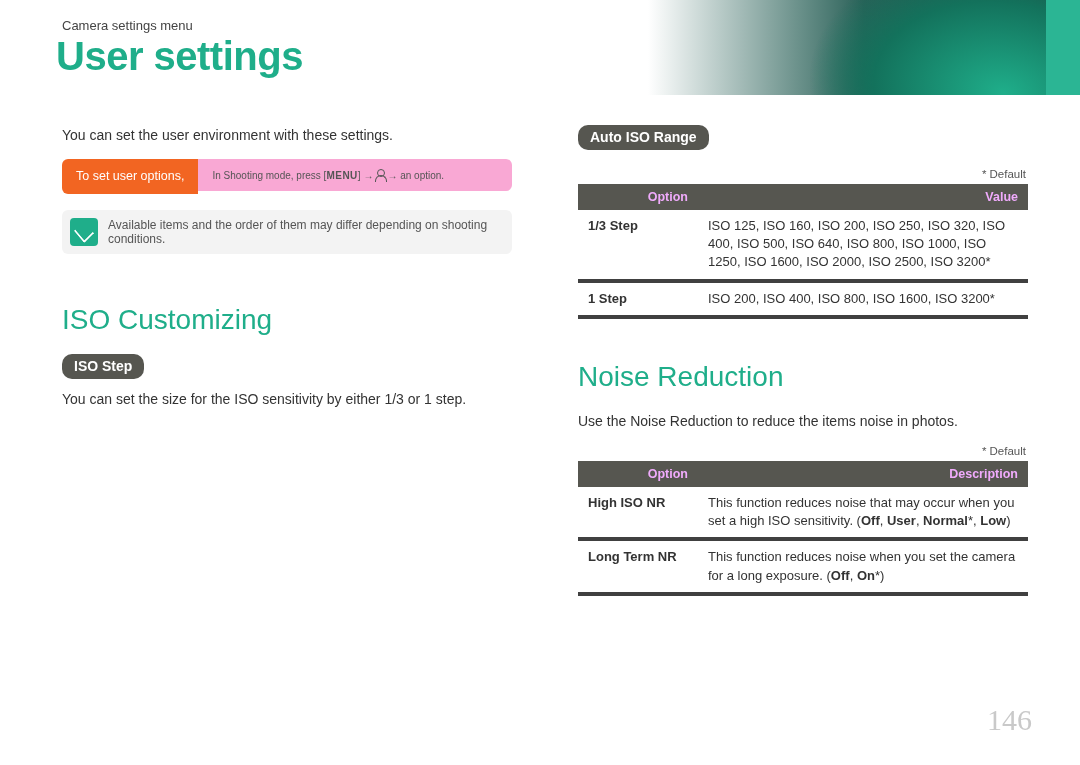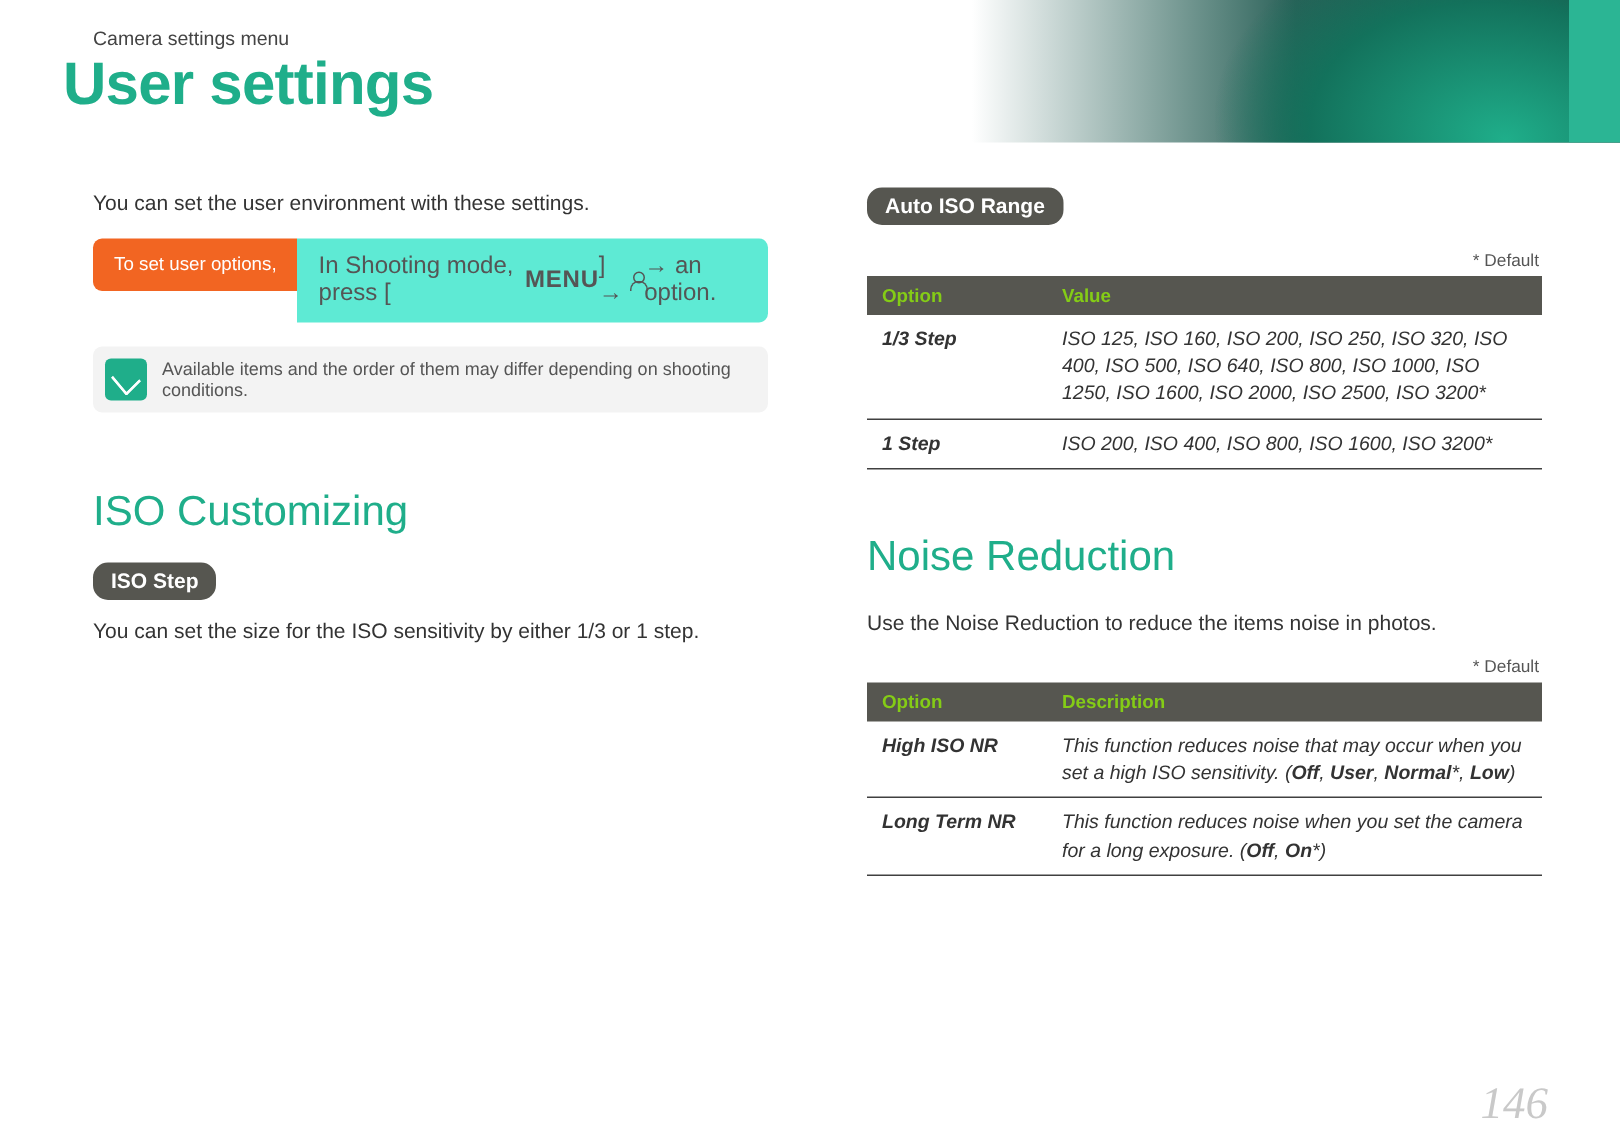--- a/index.html
+++ b/index.html
@@ -51,21 +51,21 @@
     top: 18px;
     font-size: 13px;
     color: #e9f5f1;
     mix-blend-mode: normal;
     z-index: 2;
     color:#444;
   }
   .breadcrumb.light { color:#444; }
   .page-title {
     position: absolute;
-    left: 42px;
+    left: 56px;
     top: 34px;
     font-size: 40px;
     font-weight: 700;
     color: #1fae8a;
     letter-spacing: -0.5px;
     z-index: 2;
   }
 
   .columns {
     display: flex;
@@ -83,24 +83,24 @@
     color: #fff;
     border-radius: 6px;
     padding: 10px 14px;
     font-size: 12.5px;
     line-height: 1.2;
     vertical-align: middle;
   }
   .instr-box {
     display: inline-flex;
     align-items: center;
-    background: #5eead4;
+    background: #f9a8d4;
     border-radius: 4px;
     padding: 10px 14px;
-    font-size: 16px;
+    font-size: 10px;
     color: #555;
     margin-left: 6px;
     vertical-align: middle;
   }
   .instr-row { display:flex; align-items:flex-start; margin-bottom: 16px;}
   .instr-row > * { border-radius: 0; }
   .instr-row .pill-orange { border-radius: 6px 0 0 6px; }
   .instr-row .instr-box   { border-radius: 0 6px 6px 0; margin-left:0; flex:1; }
 
   .note-box {
@@ -152,53 +152,51 @@
   }
 
   table.opt {
     width: 100%;
     border-collapse: collapse;
     font-size: 13px;
     margin-top: 4px;
   }
   table.opt th {
     background: #565650;
-    color: #84cc16;
-    text-align: left;
+    color: #f0abfc;
+    text-align: right;
     font-weight: 700;
     padding: 6px 10px;
     font-size: 12.5px;
   }
   table.opt td {
     padding: 7px 10px;
-    border-bottom: 1px solid #404040;
+    border-bottom: 4px solid #404040;
     vertical-align: top;
     line-height: 1.4;
-    font-style: italic;
   }
   table.opt td:first-child { font-weight: 700; width: 120px; }
   .default-note { text-align: right; font-size: 11.5px; color:#555; margin: 8px 2px 2px 0;}
 
   .menu-glyph {
     font-weight: 700;
     letter-spacing: 0.5px;
   }
   .person-glyph {
     display:inline-block; width:10px; height:12px; position:relative; vertical-align:-1px; margin:0 2px;
   }
   .person-glyph::before{content:"";position:absolute;left:2px;top:0;width:6px;height:6px;border:1px solid #555;border-radius:50%;}
   .person-glyph::after{content:"";position:absolute;left:0;top:6px;width:10px;height:6px;border:1px solid #555;border-bottom:none;border-radius:6px 6px 0 0;}
 
   .page-num {
     position: absolute;
     right: 48px;
-    bottom: 12px;
+    bottom: 28px;
     font-size: 30px;
     color: #c9c9c9;
-    font-style: italic;
     font-family: Georgia, "Times New Roman", serif;
   }
 </style>
 </head>
 <body>
 
 <div class="top-banner">
   <div class="tab-right"></div>
   <div class="breadcrumb light">Camera settings menu</div>
   <div class="page-title">User settings</div>

